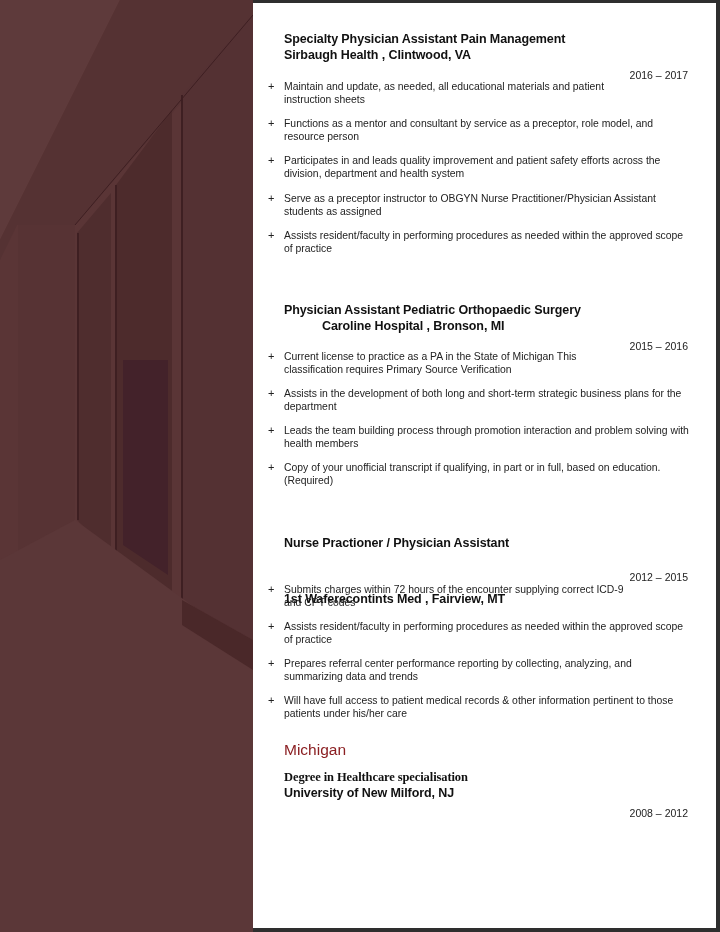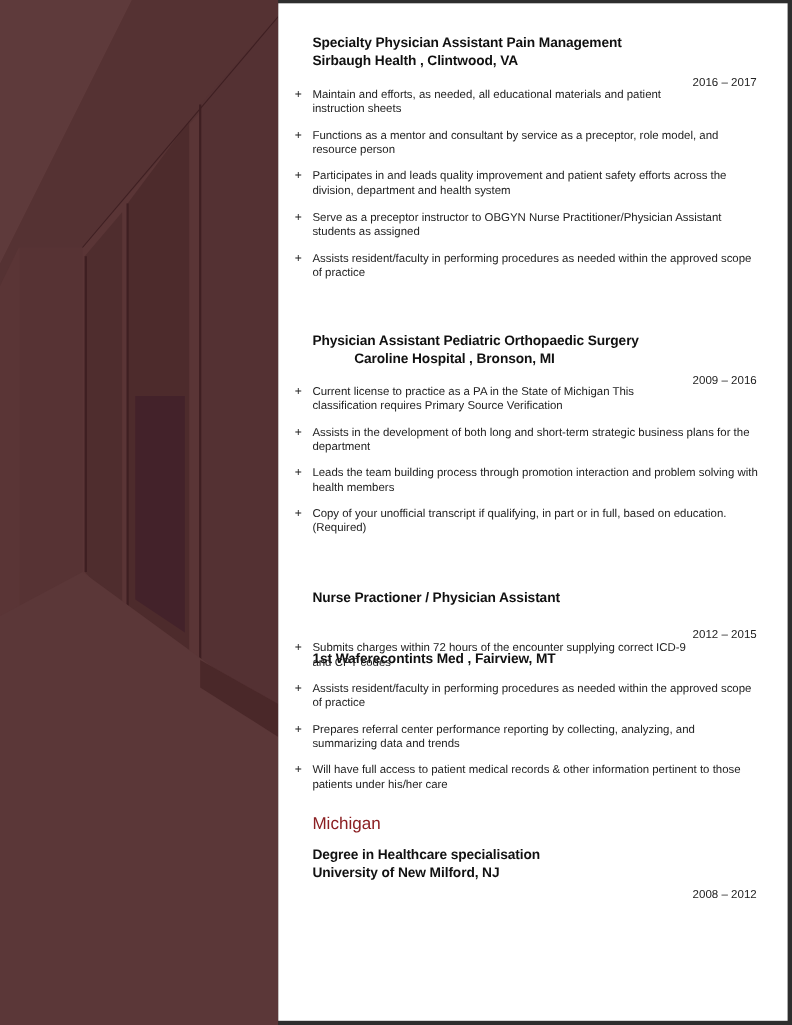--- a/index.html
+++ b/index.html
@@ -68,21 +68,21 @@
 
 <div class="page">
 
   <div class="job" style="top:0;">
     <div class="job-title" style="top:29px;">Specialty Physician Assistant Pain Management</div>
     <div class="job-org" style="top:45px;">Sirbaugh Health , Clintwood, VA</div>
     <div class="job-date" style="top:66px;">2016 – 2017</div>
     <div class="bullets">
       <div class="bullet" style="top:77px;">
         <span class="plus">+</span>
-        <span class="text" style="width:335px;">Maintain and efforts, as needed, all educational materials and patient instruction sheets</span>
+        <span class="text" style="width:335px;">Maintain and update, as needed, all educational materials and patient instruction sheets</span>
       </div>
       <div class="bullet" style="top:114px;">
         <span class="plus">+</span>
         <span class="text">Functions as a mentor and consultant by service as a preceptor, role model, and resource person</span>
       </div>
       <div class="bullet" style="top:151px;">
         <span class="plus">+</span>
         <span class="text">Participates in and leads quality improvement and patient safety efforts across the division, department and health system</span>
       </div>
       <div class="bullet" style="top:189px;">
@@ -92,21 +92,21 @@
       <div class="bullet" style="top:226px;">
         <span class="plus">+</span>
         <span class="text">Assists resident/faculty in performing procedures as needed within the approved scope of practice</span>
       </div>
     </div>
   </div>
 
   <div class="job" style="top:0;">
     <div class="job-title" style="top:300px;">Physician Assistant Pediatric Orthopaedic Surgery</div>
     <div class="job-org" style="top:316px;margin-left:38px;">Caroline Hospital , Bronson, MI</div>
-    <div class="job-date" style="top:337px;">2009 – 2016</div>
+    <div class="job-date" style="top:337px;">2015 – 2016</div>
     <div class="bullets">
       <div class="bullet" style="top:347px;">
         <span class="plus">+</span>
         <span class="text" style="width:320px;">Current license to practice as a PA in the State of Michigan This classification requires Primary Source Verification</span>
       </div>
       <div class="bullet" style="top:384px;">
         <span class="plus">+</span>
         <span class="text">Assists in the development of both long and short-term strategic business plans for the department</span>
       </div>
       <div class="bullet" style="top:421px;">
@@ -139,18 +139,18 @@
       </div>
       <div class="bullet" style="top:691px;">
         <span class="plus">+</span>
         <span class="text">Will have full access to patient medical records &amp; other information pertinent to those patients under his/her care</span>
       </div>
     </div>
   </div>
 
   <div class="section-heading" style="top:738px;">Michigan</div>
   <div class="job" style="top:0;">
-    <div class="job-title" style="top:767px;">Degree in Healthcare specialisation</div>
+    <div class="job-title" style="top:767px;font-family:Liberation Serif, serif;">Degree in Healthcare specialisation</div>
     <div class="job-org" style="top:783px;">University of New Milford, NJ</div>
     <div class="job-date" style="top:804px;">2008 – 2012</div>
   </div>
 
 </div>
 
 </body></html>

